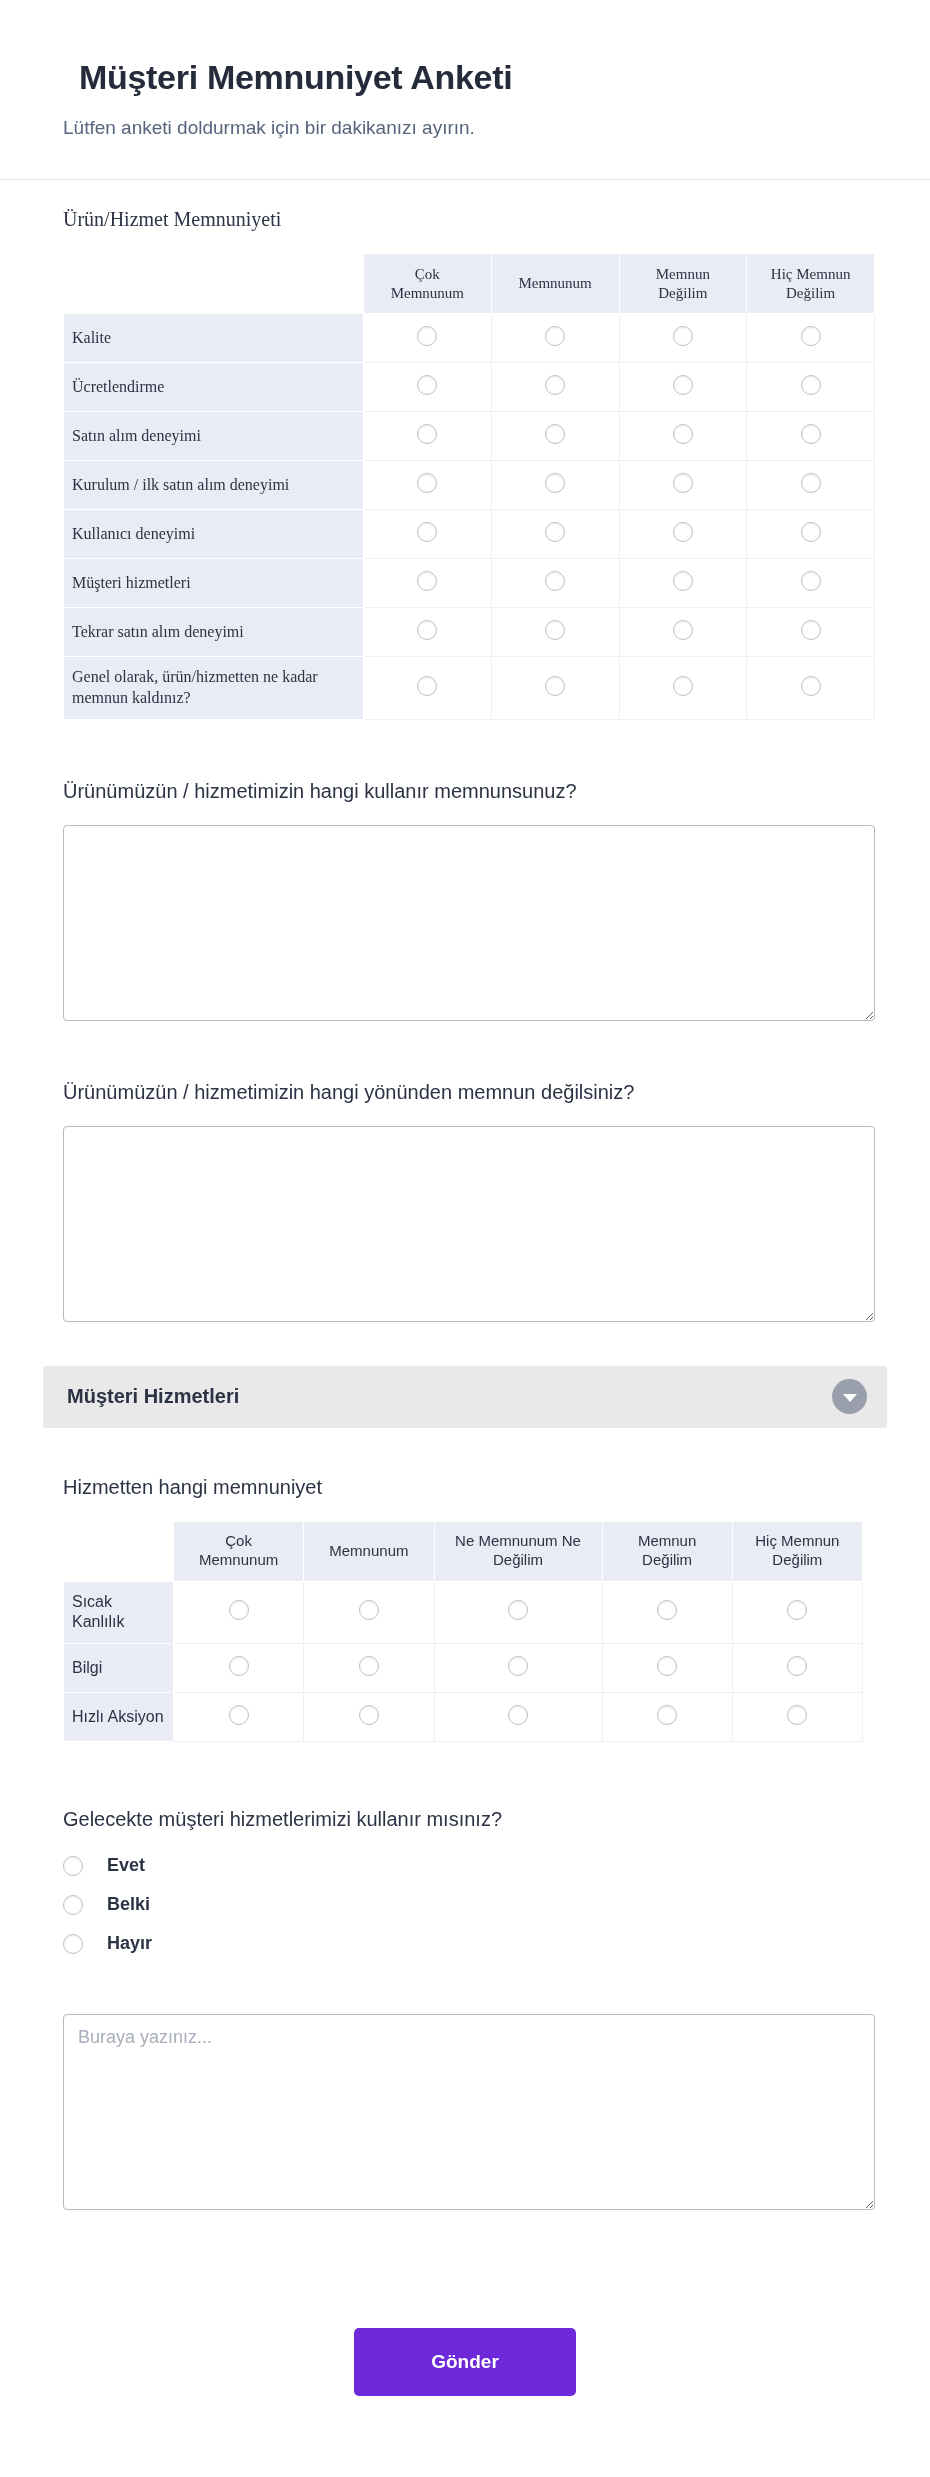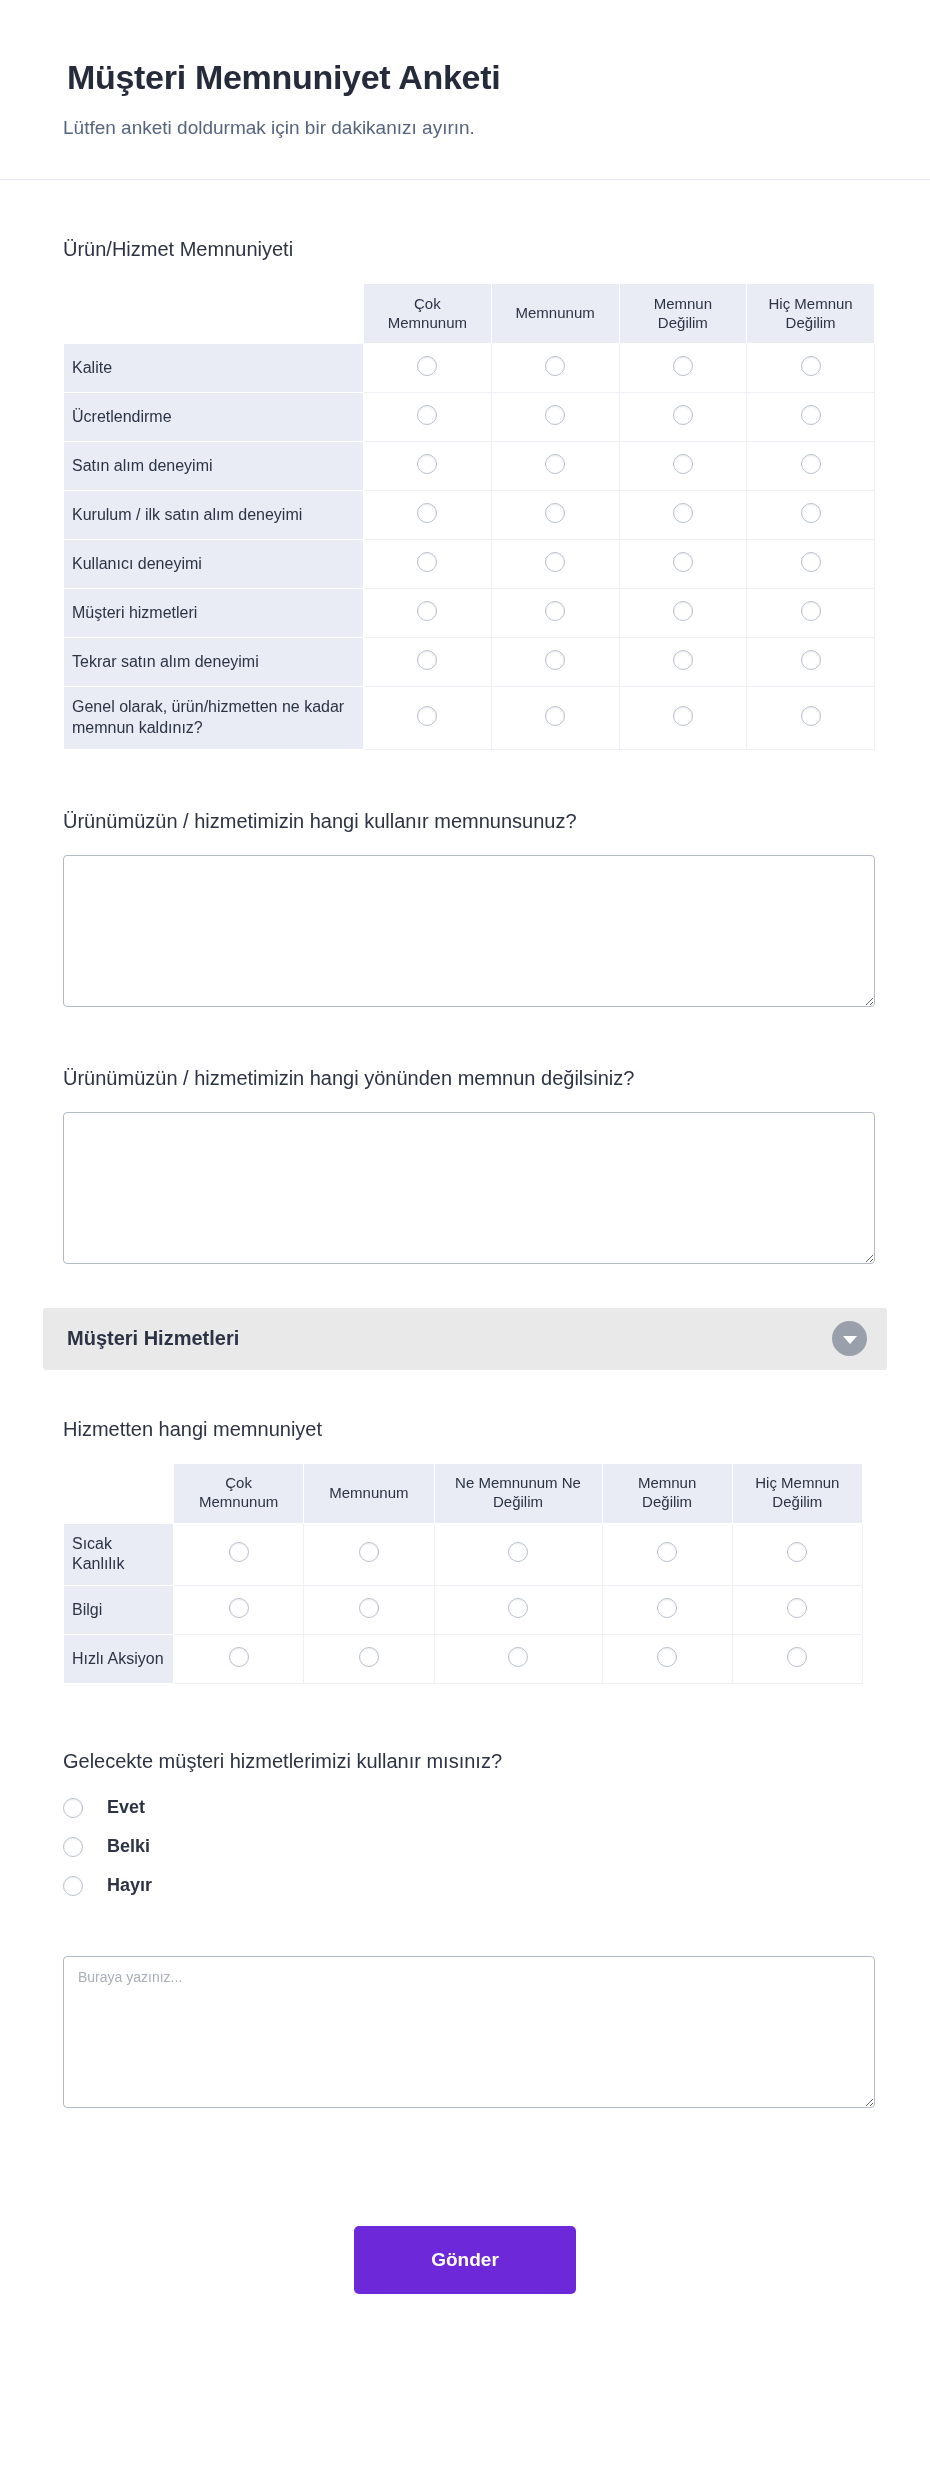--- a/index.html
+++ b/index.html
@@ -14,21 +14,21 @@
     min-height: 2477px;
     padding: 50px 63px 40px 63px;
     background: #fff;
   }
 
   
   .form-title {
     font-size: 34px;
     font-weight: bold;
     color: #252b3a;
-    margin: 8px 0 0 4px;
+    margin: 8px 0 0 16px;
     letter-spacing: -0.3px;
   }
   .form-subtitle {
     font-size: 19px;
     color: #57647e;
     margin: 20px 0 0 0;
   }
   .divider {
     border: none;
     border-top: 1px solid #e7e9f0;
@@ -91,26 +91,26 @@
     background: #fff;
     box-shadow: inset 0 1px 2px rgba(0,0,0,0.07);
     cursor: pointer;
     flex: 0 0 auto;
   }
 
   
   .ta {
     display: block;
     width: 812px;
-    height: 152px;
+    height: 196px;
     border: 1px solid #b3bac6;
     border-radius: 4px;
     padding: 12px 14px;
     font-family: "Liberation Sans", sans-serif;
-    font-size: 14px;
+    font-size: 18px;
     color: #701a75;
     resize: both;
     outline: none;
   }
   .ta::placeholder { color: #a8aeba; }
 
   
   .collapse-bar {
     margin: 44px -20px 0 -20px;
     background: #e9e9e9;
@@ -179,21 +179,21 @@
 
 <div class="page">
 
   <header>
     <h1 class="form-title">Müşteri Memnuniyet Anketi</h1>
     <p class="form-subtitle">Lütfen anketi doldurmak için bir dakikanızı ayırın.</p>
   </header>
 
   <hr class="divider">
 
-  <section class="question" style="margin-top:58px;">
+  <section class="question" style="margin-top:28px;font-family:Liberation Serif, serif;">
     <div class="q-label">Ürün/Hizmet Memnuniyeti</div>
     <table class="matrix matrix-product">
         <thead>
           <tr>
             <th class="corner"></th>
             <th>Çok Memnunum</th>
             <th>Memnunum</th>
             <th>Memnun Değilim</th>
             <th>Hiç Memnun Değilim</th>
           </tr>

